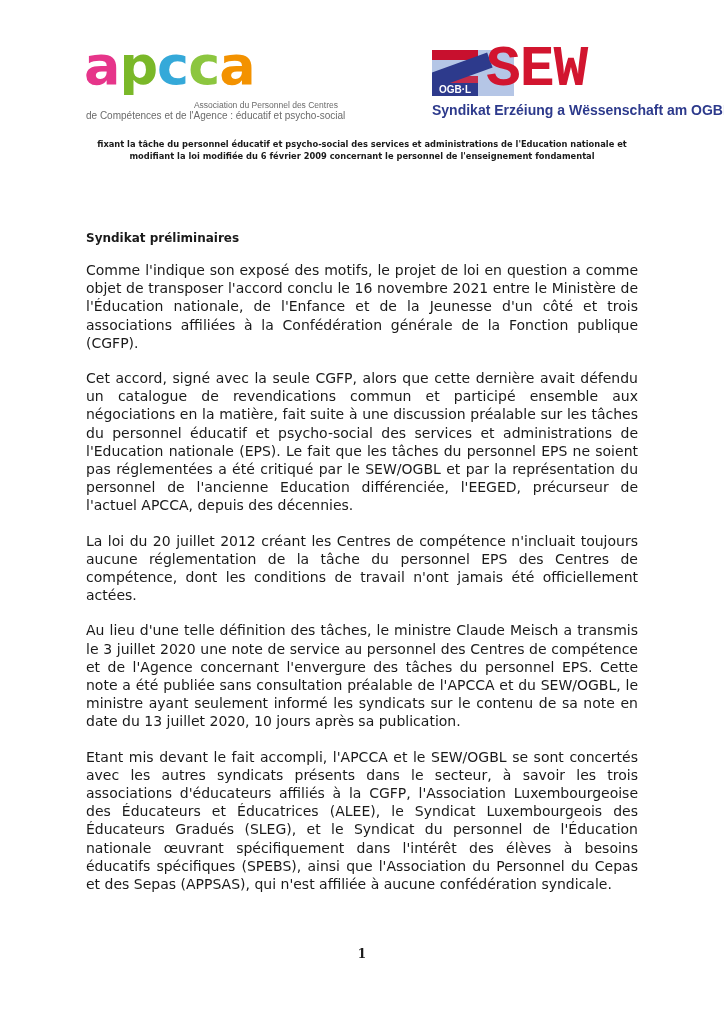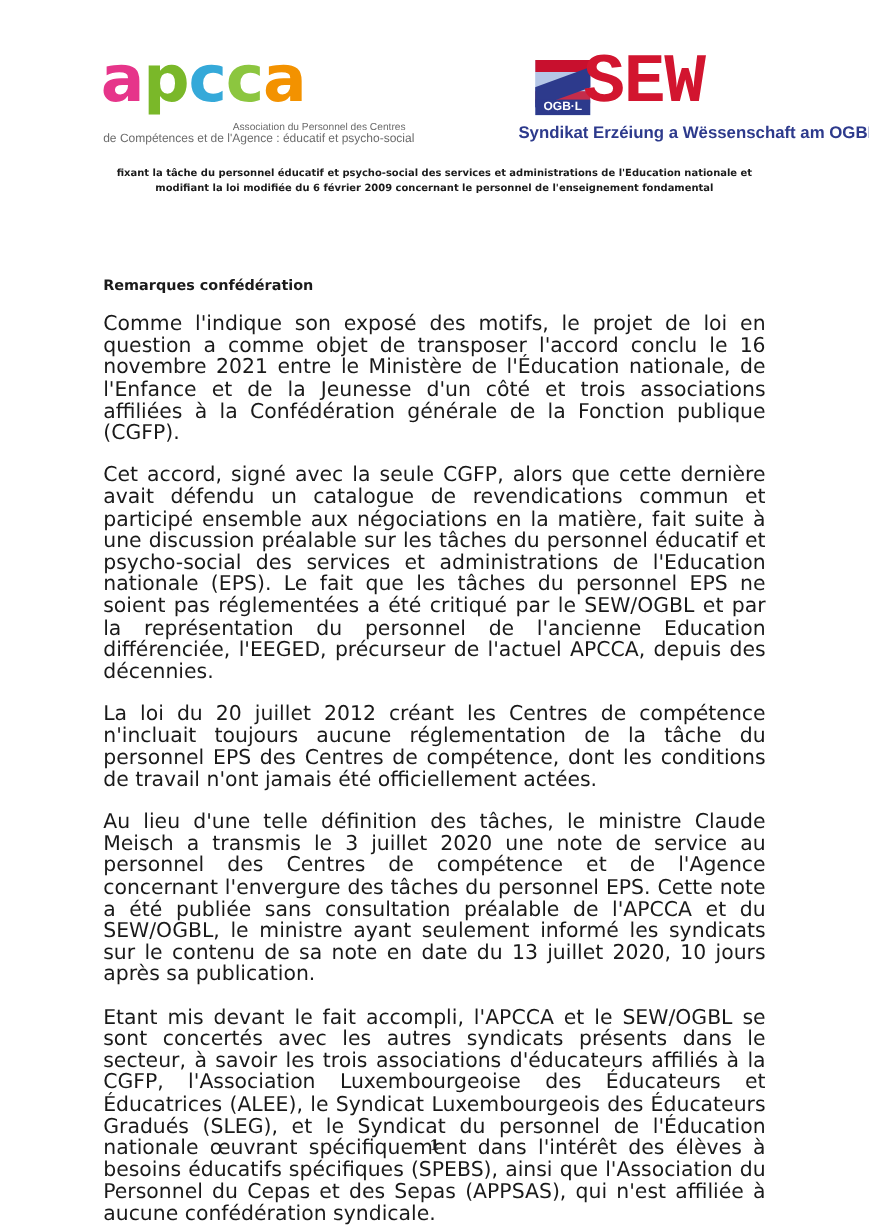--- a/index.html
+++ b/index.html
@@ -3,33 +3,33 @@
 <meta charset="utf-8">
 <style>
   html, body { margin: 0; padding: 0; background: #ffffff; }
   body { width: 724px; height: 1024px; position: relative; overflow: hidden; font-family: "DejaVu Sans", sans-serif; color: #1a1a1a; }
   .logo-apcca { position: absolute; left: 84px; top: 44px; width: 250px; height: 80px; }
   .apcca-word { display: flex; gap: 1px; height: 44px; }
   .apcca-word span { font-family: "DejaVu Sans", sans-serif; font-weight: bold; font-size: 54px; line-height: 44px; letter-spacing: -2px; }
   .apcca-sub { margin-left: 38px; margin-top: 10px; font-family: "Liberation Sans", sans-serif; font-size: 8.5px; line-height: 11px; color: #6b6b6b; text-align: right; width: 160px; }
   .apcca-sub2 { position: absolute; left: 2px; top: 66px; font-family: "Liberation Sans", sans-serif; font-size: 10px; color: #6b6b6b; white-space: nowrap; }
   .logo-sew { position: absolute; left: 430px; top: 46px; width: 210px; height: 70px; }
-  .ogbl-box { position: absolute; left: 16px; top: 4px; width: 46px; height: 46px; background: #b5c6e6; overflow: hidden; }
+  .ogbl-box { position: absolute; left: 2px; top: 4px; width: 46px; height: 46px; background: #b5c6e6; overflow: hidden; padding-left: 36px; }
   .ogbl-box .band { position: absolute; left: -10px; top: 14px; width: 70px; height: 16px; background: #2d3a8c; transform: rotate(-20deg); }
   .ogbl-box .red1 { position: absolute; left: 0; top: 0; width: 46px; height: 10px; background: #c8102e; }
   .ogbl-box .red2 { position: absolute; left: 0; top: 26px; width: 46px; height: 10px; background: #c8102e; opacity: .85; }
   .ogbl-box .lbl { position: absolute; left: 0; bottom: 0; width: 46px; height: 13px; background: #2d3a8c; color: #fff; font-family: "Liberation Sans", sans-serif; font-weight: bold; font-size: 10px; line-height: 13px; text-align: center; }
   .sew-word { position: absolute; left: 56px; top: -6px; font-family: Liberation Mono, monospace; font-weight: bold; font-size: 58px; line-height: 60px; color: #d2152f; letter-spacing: -1px; }
   .sew-sub { position: absolute; left: 2px; top: 56px; font-family: "Liberation Sans", sans-serif; font-weight: bold; font-size: 14px; color: #2d3a8c; white-space: nowrap; }
   .title-block { position: absolute; left: 86px; top: 137px; width: 552px; text-align: center; }
   .title { font-family: "DejaVu Sans", sans-serif; font-weight: bold; font-size: 12.5px; line-height: 16px; }
   .subtitle { font-family: "DejaVu Sans", sans-serif; font-weight: bold; font-size: 8.3px; line-height: 12px; margin-top: 1px; }
   .content { position: absolute; left: 86px; top: 230px; width: 552px; }
   .section-heading { font-family: "DejaVu Sans", sans-serif; font-weight: bold; font-size: 12px; line-height: 16px; margin: 0 0 15px 0; }
-  .para { font-family: "DejaVu Sans", sans-serif; font-size: 17px; line-height: 18.2px; text-align: justify; margin: 0 0 17px 0; }
+  .para { font-family: "DejaVu Sans", sans-serif; font-size: 14px; line-height: 18.2px; text-align: justify; margin: 0 0 17px 0; }
   .page-number { position: absolute; left: 352px; top: 947px; width: 20px; text-align: center; font-family: "DejaVu Serif", serif; font-weight: bold; font-size: 12px; }
 </style>
 </head>
 <body>
 
 <div class="logo-apcca">
   <div class="apcca-word">
     <span style="color:#e6358a">a</span>
     <span style="color:#7ab829">p</span>
     <span style="color:#35a9d9">c</span>
@@ -49,21 +49,21 @@
   </div>
   <div class="sew-word">SEW</div>
   <div class="sew-sub">Syndikat Erzéiung a Wëssenschaft am OGBL</div>
 </div>
 
 <div class="title-block">
   <div class="subtitle">fixant la tâche du personnel éducatif et psycho-social  des services et administrations de l'Education nationale et modifiant la loi modifiée du 6 février 2009 concernant le personnel de l'enseignement fondamental</div>
 </div>
 
 <div class="content">
-  <div class="section-heading">Remarques confédération</div>
+  <div class="section-heading">Syndikat préliminaires</div>
   <p class="para">Comme l'indique son exposé des motifs, le projet de loi en question a comme objet de transposer l'accord conclu le 16 novembre 2021 entre le Ministère de l'Éducation nationale, de l'Enfance et de la Jeunesse d'un côté et trois associations affiliées à la Confédération générale de la Fonction publique (CGFP).</p>
   <p class="para">Cet accord, signé avec la seule CGFP, alors que cette dernière avait défendu un catalogue de revendications commun et participé ensemble aux négociations en la matière, fait suite à une discussion préalable sur les tâches du personnel éducatif et psycho-social des services et administrations de l'Education nationale (EPS). Le fait que les tâches du personnel EPS ne soient pas réglementées a été critiqué par le SEW/OGBL et par la représentation du personnel de l'ancienne Education différenciée, l'EEGED, précurseur de l'actuel APCCA, depuis des décennies.</p>
   <p class="para">La loi du 20 juillet 2012 créant les Centres de compétence n'incluait toujours aucune réglementation de la tâche du personnel EPS des Centres de compétence, dont les conditions de travail n'ont jamais été officiellement actées.</p>
   <p class="para">Au lieu d'une telle définition des tâches, le ministre Claude Meisch a transmis le 3 juillet 2020 une note de service au personnel des Centres de compétence et de l'Agence concernant l'envergure des tâches du personnel EPS. Cette note a été publiée sans consultation préalable de l'APCCA et du SEW/OGBL, le ministre ayant seulement informé les syndicats sur le contenu de sa note en date du 13 juillet 2020, 10 jours après sa publication.</p>
   <p class="para">Etant mis devant le fait accompli, l'APCCA et le SEW/OGBL se sont concertés avec les autres syndicats présents dans le secteur, à savoir les trois associations d'éducateurs affiliés à la CGFP, l'Association Luxembourgeoise des Éducateurs et Éducatrices (ALEE), le Syndicat Luxembourgeois des Éducateurs Gradués (SLEG), et le Syndicat du personnel de l'Éducation nationale œuvrant spécifiquement dans l'intérêt des élèves à besoins éducatifs spécifiques (SPEBS), ainsi que l'Association du Personnel du Cepas et des Sepas (APPSAS), qui n'est affiliée à aucune confédération syndicale.</p>
 </div>
 
 <div class="page-number">1</div>
 
 </body></html>

